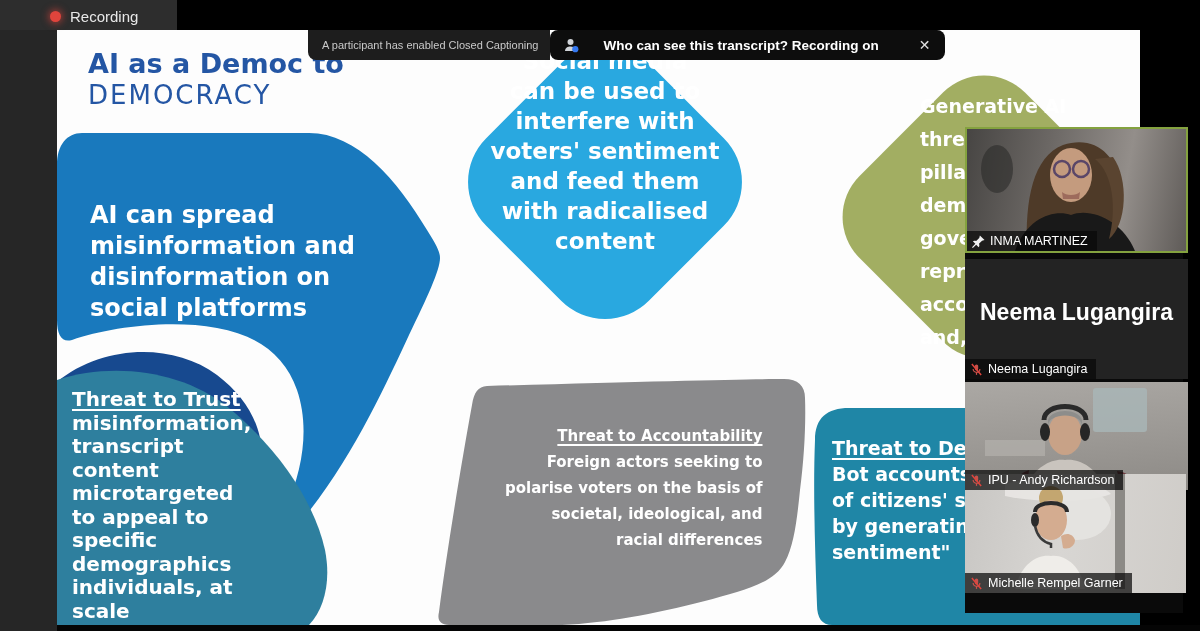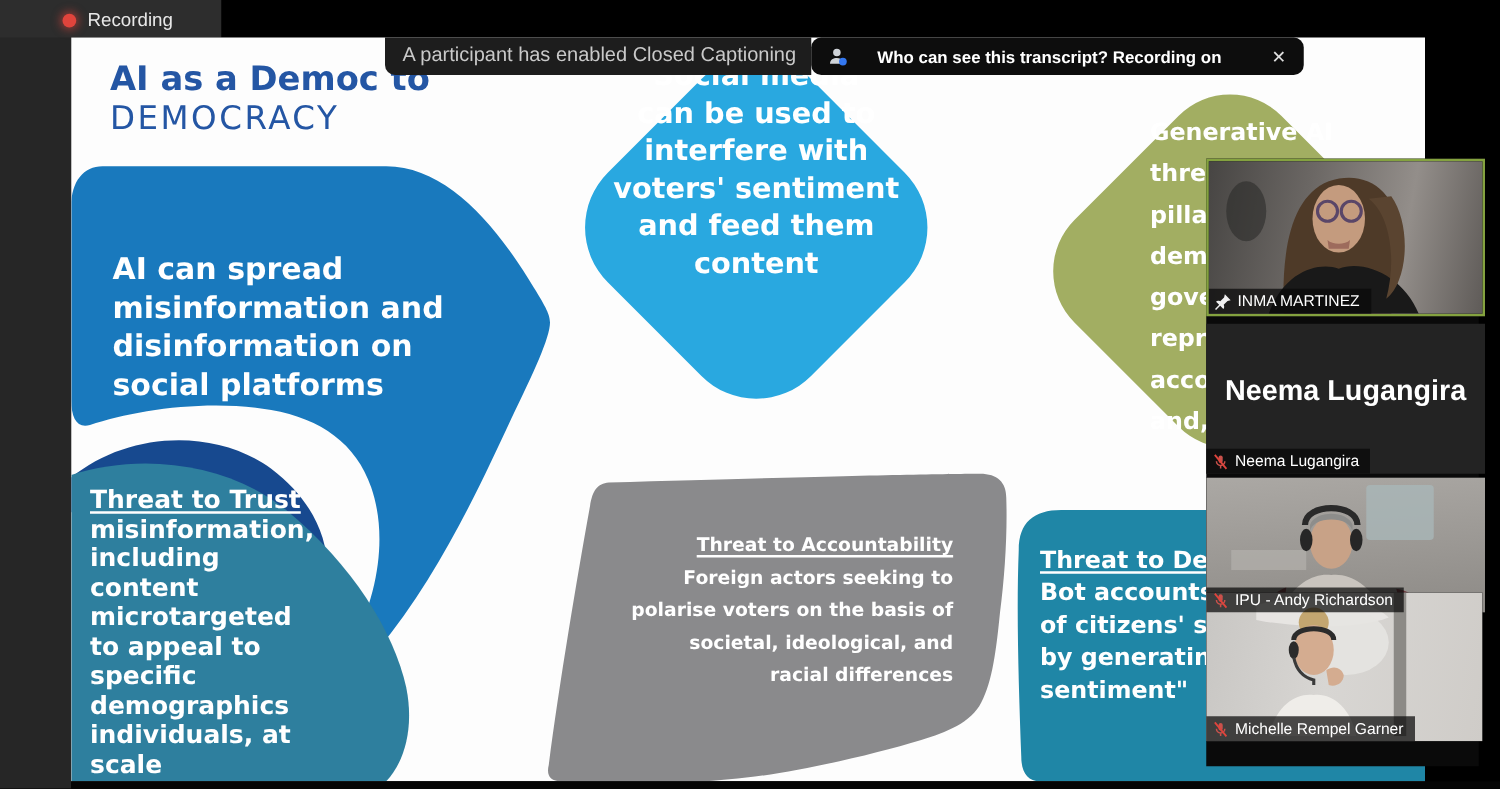--- a/index.html
+++ b/index.html
@@ -11,21 +11,21 @@
   .topleft-block{position:absolute;left:0;top:0;width:177px;height:30px;background:#2d2d2d;}
   .left-strip{position:absolute;left:0;top:0;width:57px;height:631px;background:#262626;}
   .right-strip{position:absolute;left:1140px;top:30px;width:60px;height:601px;background:#000;}
   .bottom-strip{position:absolute;left:57px;top:625px;width:1143px;height:6px;background:#050505;}
   .rec{position:absolute;left:50px;top:8px;display:flex;align-items:center;gap:9px;z-index:60;}
   .rec-dot{width:11px;height:11px;border-radius:50%;background:var(--recRed);
            box-shadow:0 0 7px 2px rgba(224,68,60,.55);}
   .rec-label{color:#e8e8e8;font-size:15px;}
   
   .notif{position:absolute;left:308px;top:30px;height:30px;display:flex;align-items:stretch;z-index:50;}
-  .notif-left{background:#1d1d1d;color:#c9c9c9;font-size:16px;display:flex;align-items:center;
+  .notif-left{background:#1d1d1d;color:#c9c9c9;font-size:11px;display:flex;align-items:center;
               padding:0 12px 0 14px;border-radius:0 0 0 8px;white-space:nowrap;}
   .notif-right{background:#0d0d0d;color:#fff;font-size:13.5px;font-weight:bold;display:flex;
                align-items:center;gap:24px;padding:0 14px;border-radius:8px;white-space:nowrap;}
   .notif-close{color:#e0e0e0;font-size:14px;font-weight:normal;margin-left:16px;cursor:pointer;}
   
   .slide{position:absolute;left:57px;top:30px;width:1083px;height:595px;background:#fdfdfd;
          overflow:hidden;font-family:"DejaVu Sans", sans-serif;}
   .slide svg.blobs{position:absolute;left:0;top:0;}
   .slide-title{position:absolute;left:31px;top:18px;color:var(--title);line-height:1.18;}
   .slide-title .t1{font-size:27px;font-weight:bold;}
@@ -94,38 +94,39 @@
       <div>disinformation on</div>
       <div>social platforms</div>
     </div>
 
     <div class="btxt txt-social">
       <div>Social media</div>
       <div>can be used to</div>
       <div>interfere with</div>
       <div>voters' sentiment</div>
       <div>and feed them</div>
+      <div>with radicalised</div>
       <div>content</div>
     </div>
 
     <div class="btxt txt-genai">
       <div>Generative AI</div>
       <div>threaten</div>
       <div>pillars o</div>
       <div>democr</div>
       <div>governa</div>
       <div>represe</div>
       <div>accoun</div>
       <div>and, tru</div>
     </div>
 
     <div class="btxt txt-trust">
       <div class="bt-heading">Threat to Trust</div>
       <div>misinformation,</div>
-      <div>including</div>
+      <div>transcript</div>
       <div>content</div>
       <div>microtargeted</div>
       <div>to appeal to</div>
       <div>specific</div>
       <div>demographics</div>
       <div>individuals, at</div>
       <div>scale</div>
     </div>
 
     <div class="btxt txt-account">

